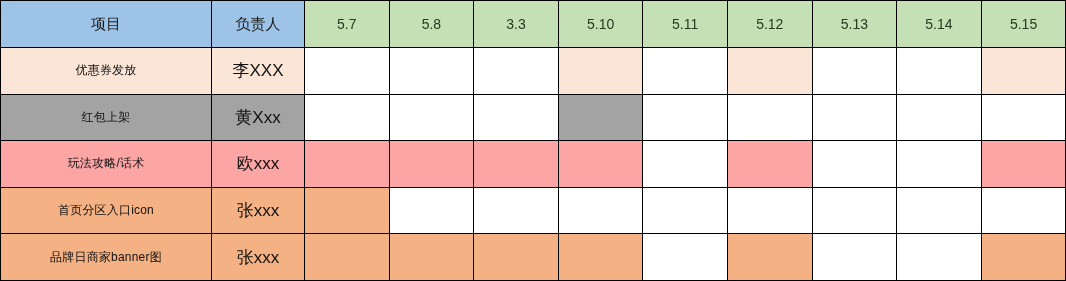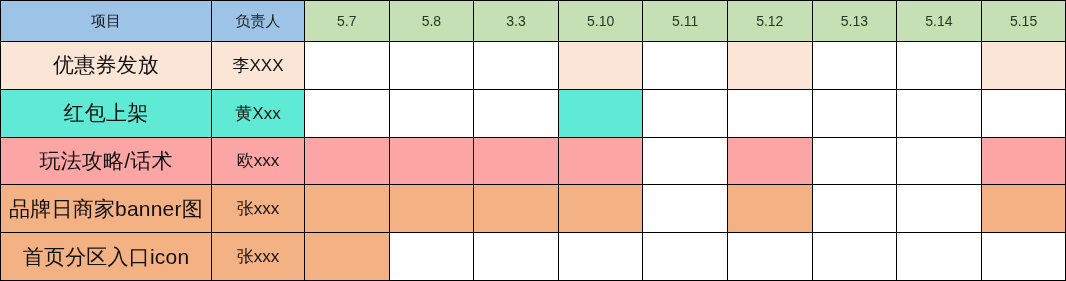--- a/index.html
+++ b/index.html
@@ -23,47 +23,47 @@
   #schedule-table th {
     border: 1px solid #000000;
     padding: 0;
     margin: 0;
     text-align: center;
     vertical-align: middle;
     font-weight: normal;
     box-sizing: border-box;
   }
   thead th {
-    height: 41px;
+    height: 47px;
     font-size: 15px;
     color: #1a1a1a;
   }
   thead th.hdr-label {
     background: #9DC3E6;
   }
   thead th.hdr-date {
     background: #C5E0B4;
     color: #27391f;
     font-size: 14px;
   }
   tbody td {
     height: 40px;
     font-size: 15.5px;
     color: #111111;
   }
   tbody td.label-cell {
-    font-size: 21px;
+    font-size: 12px;
     letter-spacing: 0.2px;
   }
   tbody td.owner-cell {
     font-size: 17px;
   }
   
   .fill-pink   { background: #FBE5D6; }
-  .fill-green  { background: #5eead4; }
+  .fill-green  { background: #a3a3a3; }
   .fill-yellow { background: #fca5a5; }
   .fill-orange { background: #F4B183; }
   .fill-none   { background: #FFFFFF; }
 
   col.c-label  { width: 211px; }
   col.c-owner  { width: 93px; }
   col.c-day    { width: 84.6px; }
 </style>
 </head>
 <body>
@@ -131,39 +131,39 @@
         <td class="day-cell fill-yellow"></td>
         <td class="day-cell fill-yellow"></td>
         <td class="day-cell fill-yellow"></td>
         <td class="day-cell fill-none"></td>
         <td class="day-cell fill-yellow"></td>
         <td class="day-cell fill-none"></td>
         <td class="day-cell fill-none"></td>
         <td class="day-cell fill-yellow"></td>
       </tr>
       <tr>
+        <td class="label-cell fill-orange">首页分区入口icon</td>
+        <td class="owner-cell fill-orange">张xxx</td>
+        <td class="day-cell fill-orange"></td>
+        <td class="day-cell fill-none"></td>
+        <td class="day-cell fill-none"></td>
+        <td class="day-cell fill-none"></td>
+        <td class="day-cell fill-none"></td>
+        <td class="day-cell fill-none"></td>
+        <td class="day-cell fill-none"></td>
+        <td class="day-cell fill-none"></td>
+        <td class="day-cell fill-none"></td>
+      </tr>
+      <tr>
         <td class="label-cell fill-orange">品牌日商家banner图</td>
         <td class="owner-cell fill-orange">张xxx</td>
         <td class="day-cell fill-orange"></td>
         <td class="day-cell fill-orange"></td>
         <td class="day-cell fill-orange"></td>
         <td class="day-cell fill-orange"></td>
         <td class="day-cell fill-none"></td>
         <td class="day-cell fill-orange"></td>
         <td class="day-cell fill-none"></td>
         <td class="day-cell fill-none"></td>
         <td class="day-cell fill-orange"></td>
       </tr>
-      <tr>
-        <td class="label-cell fill-orange">首页分区入口icon</td>
-        <td class="owner-cell fill-orange">张xxx</td>
-        <td class="day-cell fill-orange"></td>
-        <td class="day-cell fill-none"></td>
-        <td class="day-cell fill-none"></td>
-        <td class="day-cell fill-none"></td>
-        <td class="day-cell fill-none"></td>
-        <td class="day-cell fill-none"></td>
-        <td class="day-cell fill-none"></td>
-        <td class="day-cell fill-none"></td>
-        <td class="day-cell fill-none"></td>
-      </tr>
     </tbody>
 </table>
 
 </body></html>

